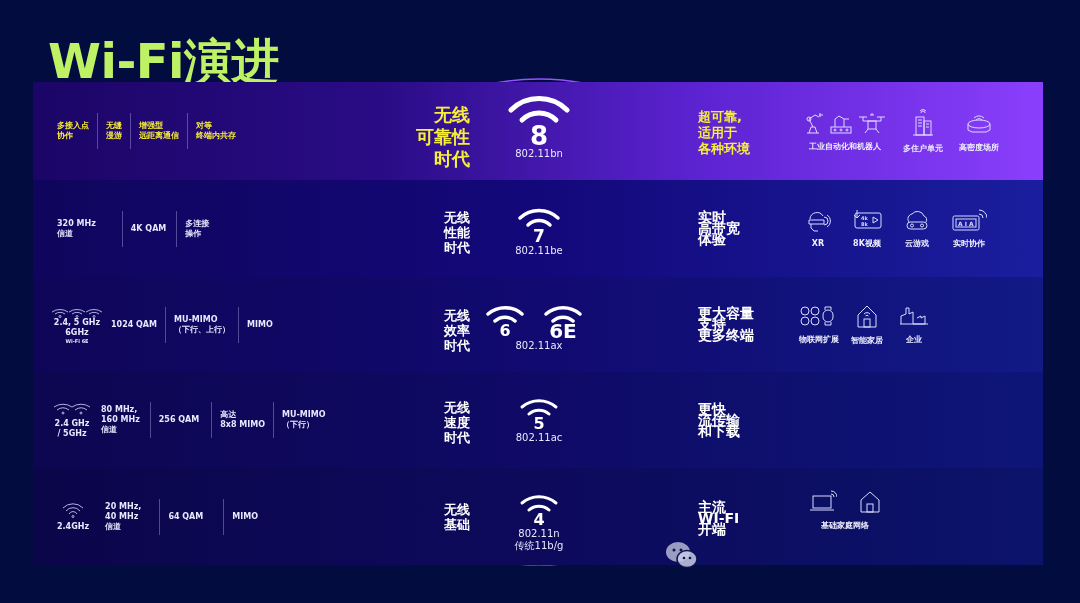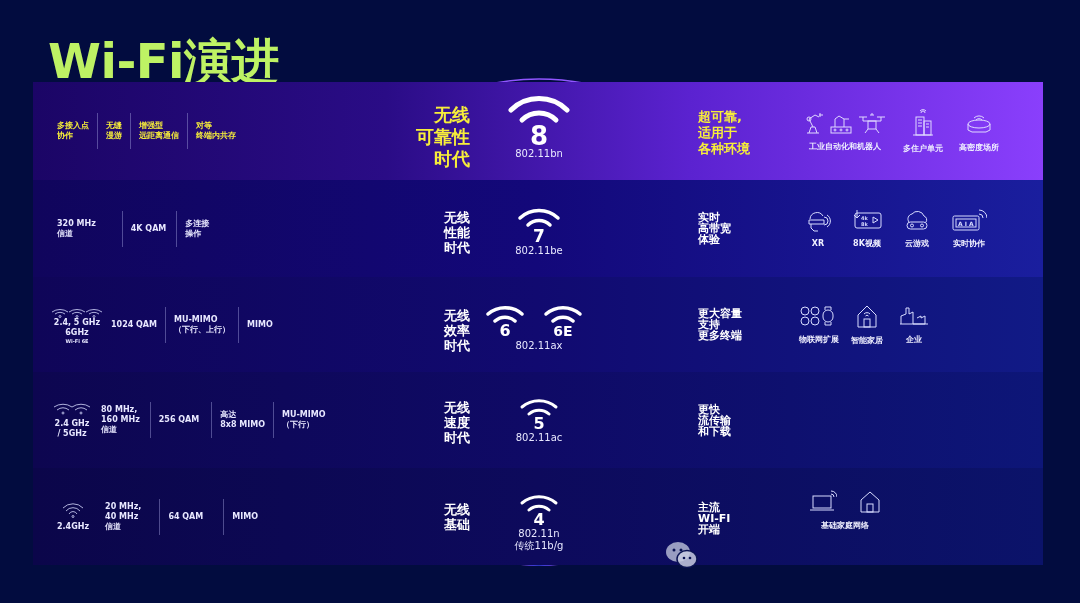--- a/index.html
+++ b/index.html
@@ -54,21 +54,21 @@
 
   .gen {
     position: absolute; display: flex; flex-direction: column; align-items: center;
     color: #fff;
   }
   .gen .std { font-size: 10px; line-height: 12px; color: #e8e8ff; }
   .gen .num { font-weight: bold; }
   .gen-pair { position: absolute; display: flex; gap: 18px; }
 
   .benefit {
-    position: absolute; font-size: 11px; line-height: 11px; font-weight: bold;
+    position: absolute; font-size: 14px; line-height: 11px; font-weight: bold;
     white-space: pre; color: #fff;
   }
   .benefit.yellow { color: #f7ee3a; font-size: 13px; line-height: 16px; }
 
   .uses { position: absolute; top: 0; height: 100%; display: flex; align-items: center; }
   .use {
     display: flex; flex-direction: column; align-items: center;
     font-size: 8px; font-weight: bold; color: #f0f0ff; white-space: nowrap;
   }
   .use .icons { display: flex; gap: 4px; margin-bottom: 6px; }
@@ -297,21 +297,21 @@
           <path d="M3 9 A26 26 0 0 1 37 9" fill="none" stroke="#fff" stroke-width="3.5" stroke-linecap="round"></path>
           <path d="M10 16 A15 15 0 0 1 30 16" fill="none" stroke="#fff" stroke-width="3.5" stroke-linecap="round"></path>
         </svg>
         <div class="num" style="font-size:16px; line-height:16px;">6</div>
       </div>
       <div class="gen" style="position:relative;">
         <svg width="40" height="18" viewBox="0 0 40 18">
           <path d="M3 9 A26 26 0 0 1 37 9" fill="none" stroke="#fff" stroke-width="3.5" stroke-linecap="round"></path>
           <path d="M10 16 A15 15 0 0 1 30 16" fill="none" stroke="#fff" stroke-width="3.5" stroke-linecap="round"></path>
         </svg>
-        <div class="num" style="font-size:14px; line-height:16px;">6E</div>
+        <div class="num" style="font-size:20px; line-height:16px;">6E</div>
       </div>
     </div>
     <div class="gen" style="left:470px; top:63px; width:72px;">
       <div class="std">802.11ax</div>
     </div>
     <div class="benefit" style="left:665px; top:31px;">更大容量
 支持
 更多终端</div>
     <div class="uses" style="left:766px;">
       <div class="use" style="margin-right:12px;">

